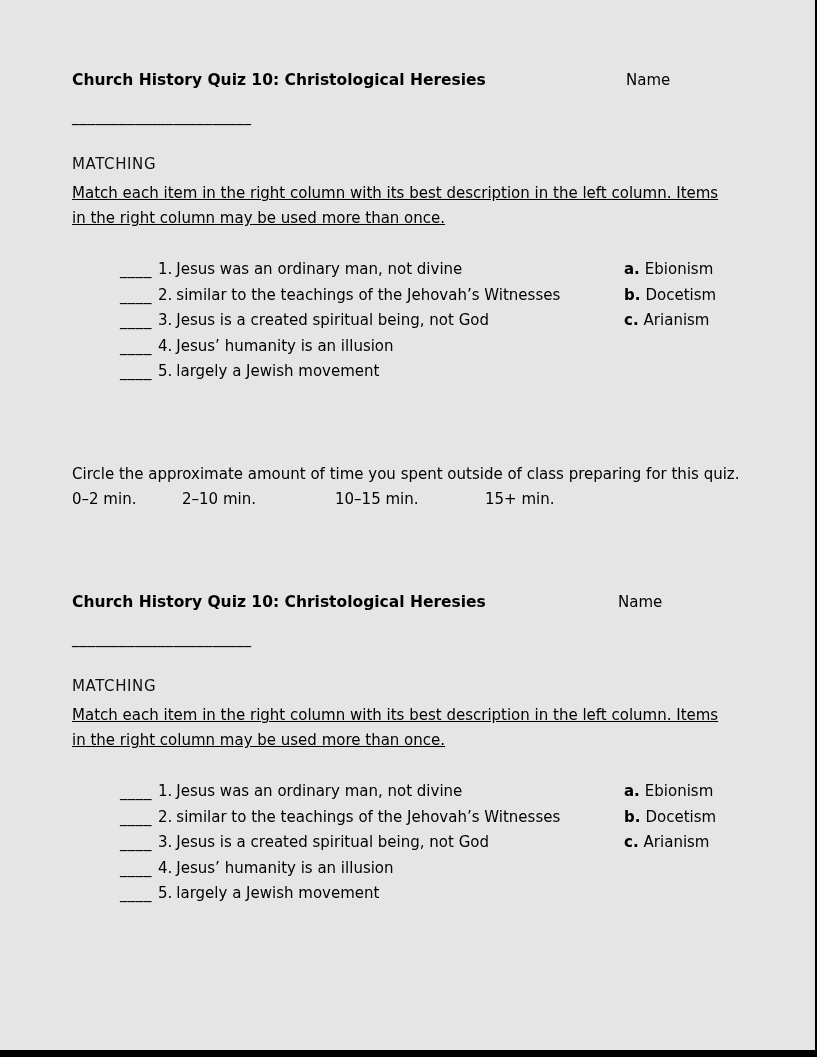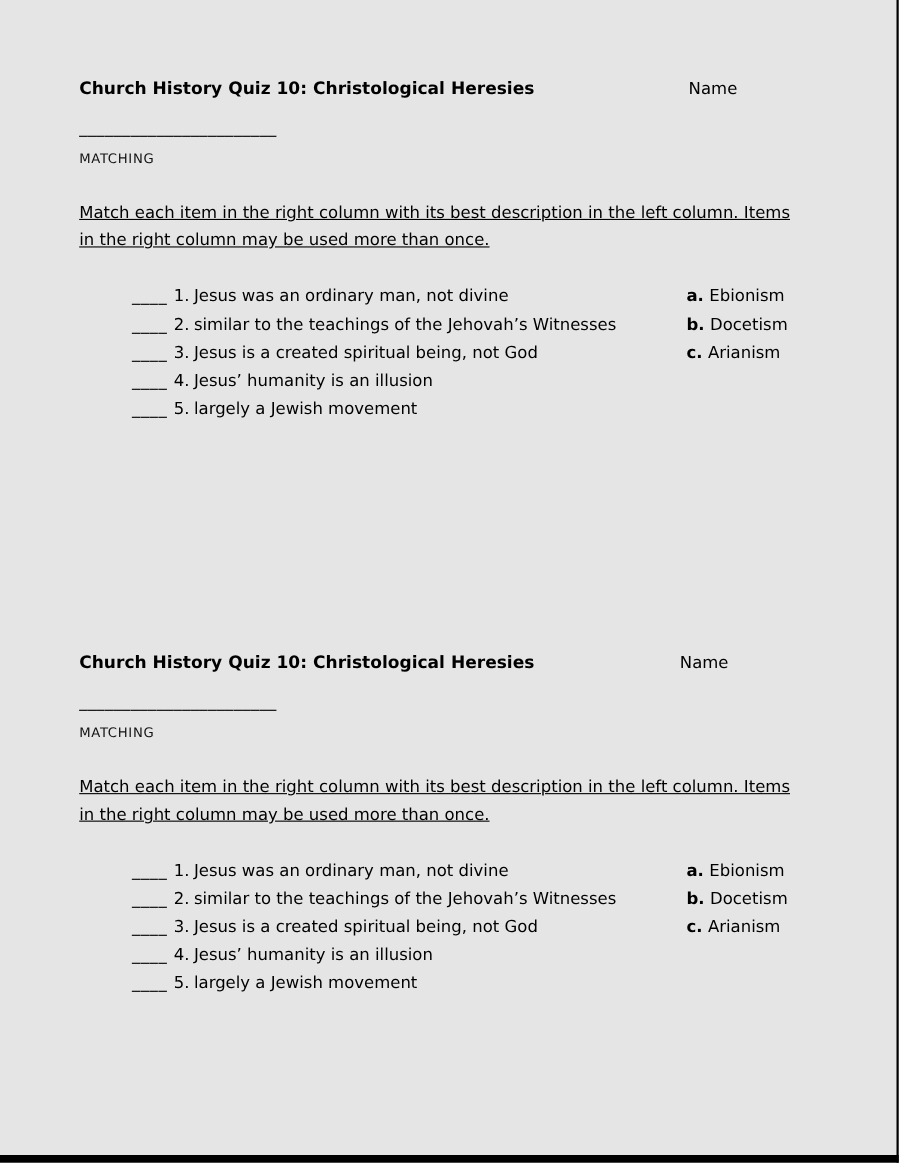--- a/index.html
+++ b/index.html
@@ -46,22 +46,22 @@
   .title-row { top: 0; width: 100%; height: 25px; }
   .quiz-title {
     font-weight: bold;
     font-size: 15.5px;
     display: inline;
   }
   .name-label { position: absolute; top: 0; left: 513px; font-weight: normal; margin-left: 41px; }
   .copy.second .name-label { left: 505px; }
   .name-line { top: 36px; height: 25px; letter-spacing: 0.3px; }
   .section-heading {
-    top: 64px;
-    font-size: 12px;
+    top: 84px;
+    font-size: 15px;
     letter-spacing: 0.6px;
     color: #111111;
   }
   .instructions { top: 113px; width: 662px; text-decoration: underline; }
   .items { top: 189px; width: 100%; }
   .item-row {
     position: relative;
     height: 25.5px;
     line-height: 25.5px;
     white-space: nowrap;
@@ -109,20 +109,27 @@
         <span class="option"><span class="opt-letter">c.</span><span class="opt-name">Arianism</span></span>
       </div>
       <div class="item-row">
         <span class="blank">____</span><span class="num">4.</span><span class="txt">Jesus’ humanity is an illusion</span>
       </div>
       <div class="item-row">
         <span class="blank">____</span><span class="num">5.</span><span class="txt">largely a Jewish movement</span>
       </div>
     </div>
 
+    <div class="blk time-prompt">Circle the approximate amount of time you spent outside of class preparing for this quiz.</div>
+    <div class="blk time-options">
+      <span class="time-option t0">0–2 min.</span>
+      <span class="time-option t1">2–10 min.</span>
+      <span class="time-option t2">10–15 min.</span>
+      <span class="time-option t3">15+ min.</span>
+    </div>
   </section>
 
   <section class="copy second">
     <div class="blk title-row">
       <span class="quiz-title">Church History Quiz 10: Christological Heresies</span>
       <span class="name-label">Name</span>
     </div>
     <div class="blk name-line">_______________________</div>
     <div class="blk section-heading">MATCHING</div>
     <p class="blk instructions">Match each item in the right column with its best description in the left column. Items in the right column may be used more than once.</p>

